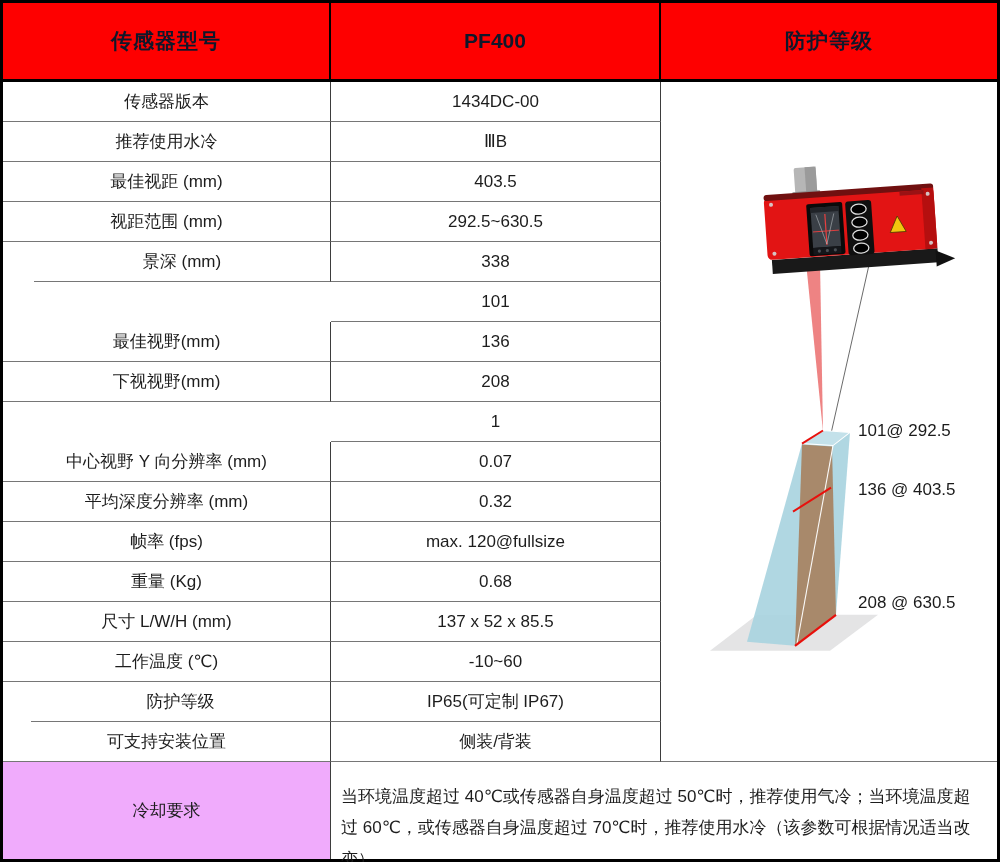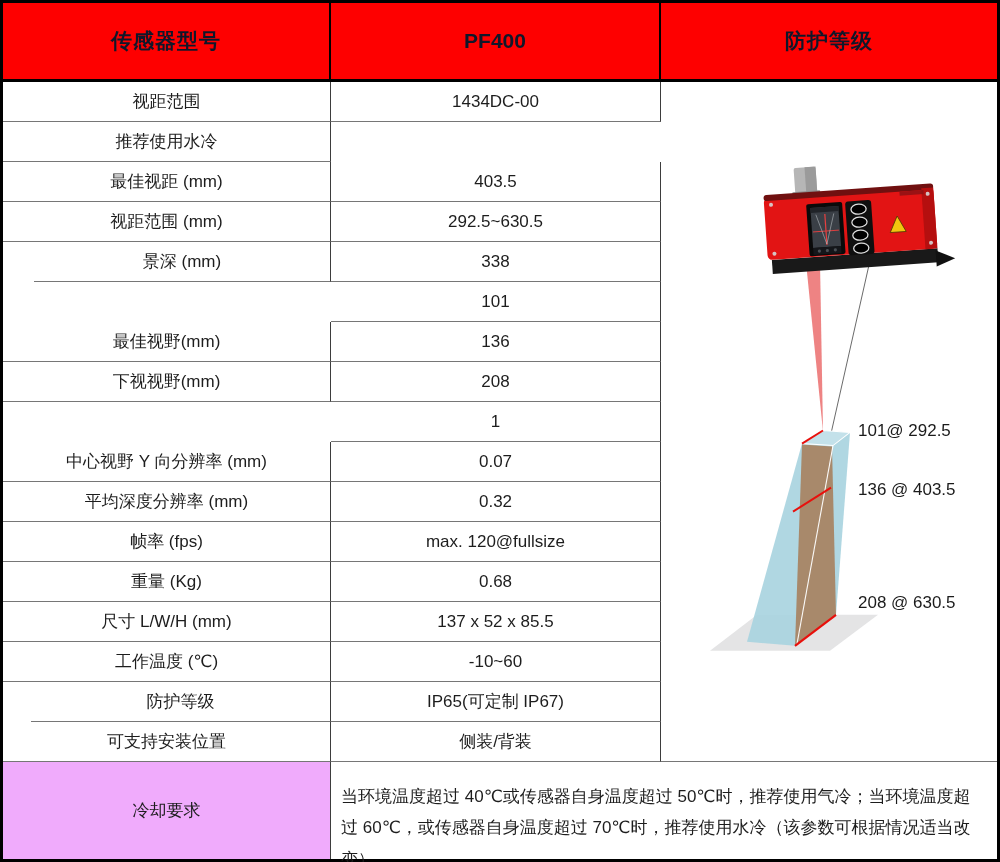--- a/index.html
+++ b/index.html
@@ -140,24 +140,25 @@
       <text class="fov-label" x="858" y="494">136 @ 403.5</text>
       <text class="fov-label" x="858" y="607">208 @ 630.5</text>
     </svg>
   </div>
 
   <div class="cool-lbl">冷却要求</div>
   <div class="cool-txt">
     <span>当环境温度超过 40℃或传感器自身温度超过 50℃时，推荐使用气冷；当环境温度超过 60℃，或传感器自身温度超过 70℃时，推荐使用水冷（该参数可根据情况适当改变）</span>
   </div>
 
-  <div class="cell lblcell" style="grid-row: 2;">视距范围</div>
+  <div class="cell lblcell" style="grid-row: 2;">传感器版本</div>
   <div class="cell valcell" style="grid-row: 2;">1434DC-00</div>
 
   <div class="cell lblcell" style="grid-row: 3;">推荐使用水冷</div>
+  <div class="cell valcell" style="grid-row: 3;">ⅢB</div>
 
   <div class="cell lblcell" style="grid-row: 4;">最佳视距 (mm)</div>
   <div class="cell valcell" style="grid-row: 4;">403.5</div>
 
   <div class="cell lblcell" style="grid-row: 5;">视距范围 (mm)</div>
   <div class="cell valcell" style="grid-row: 5;">292.5~630.5</div>
 
   <div class="cell lblcell" style="grid-row: 6; margin-left: 31px;">景深 (mm)</div>
   <div class="cell valcell" style="grid-row: 6;">338</div>
 

